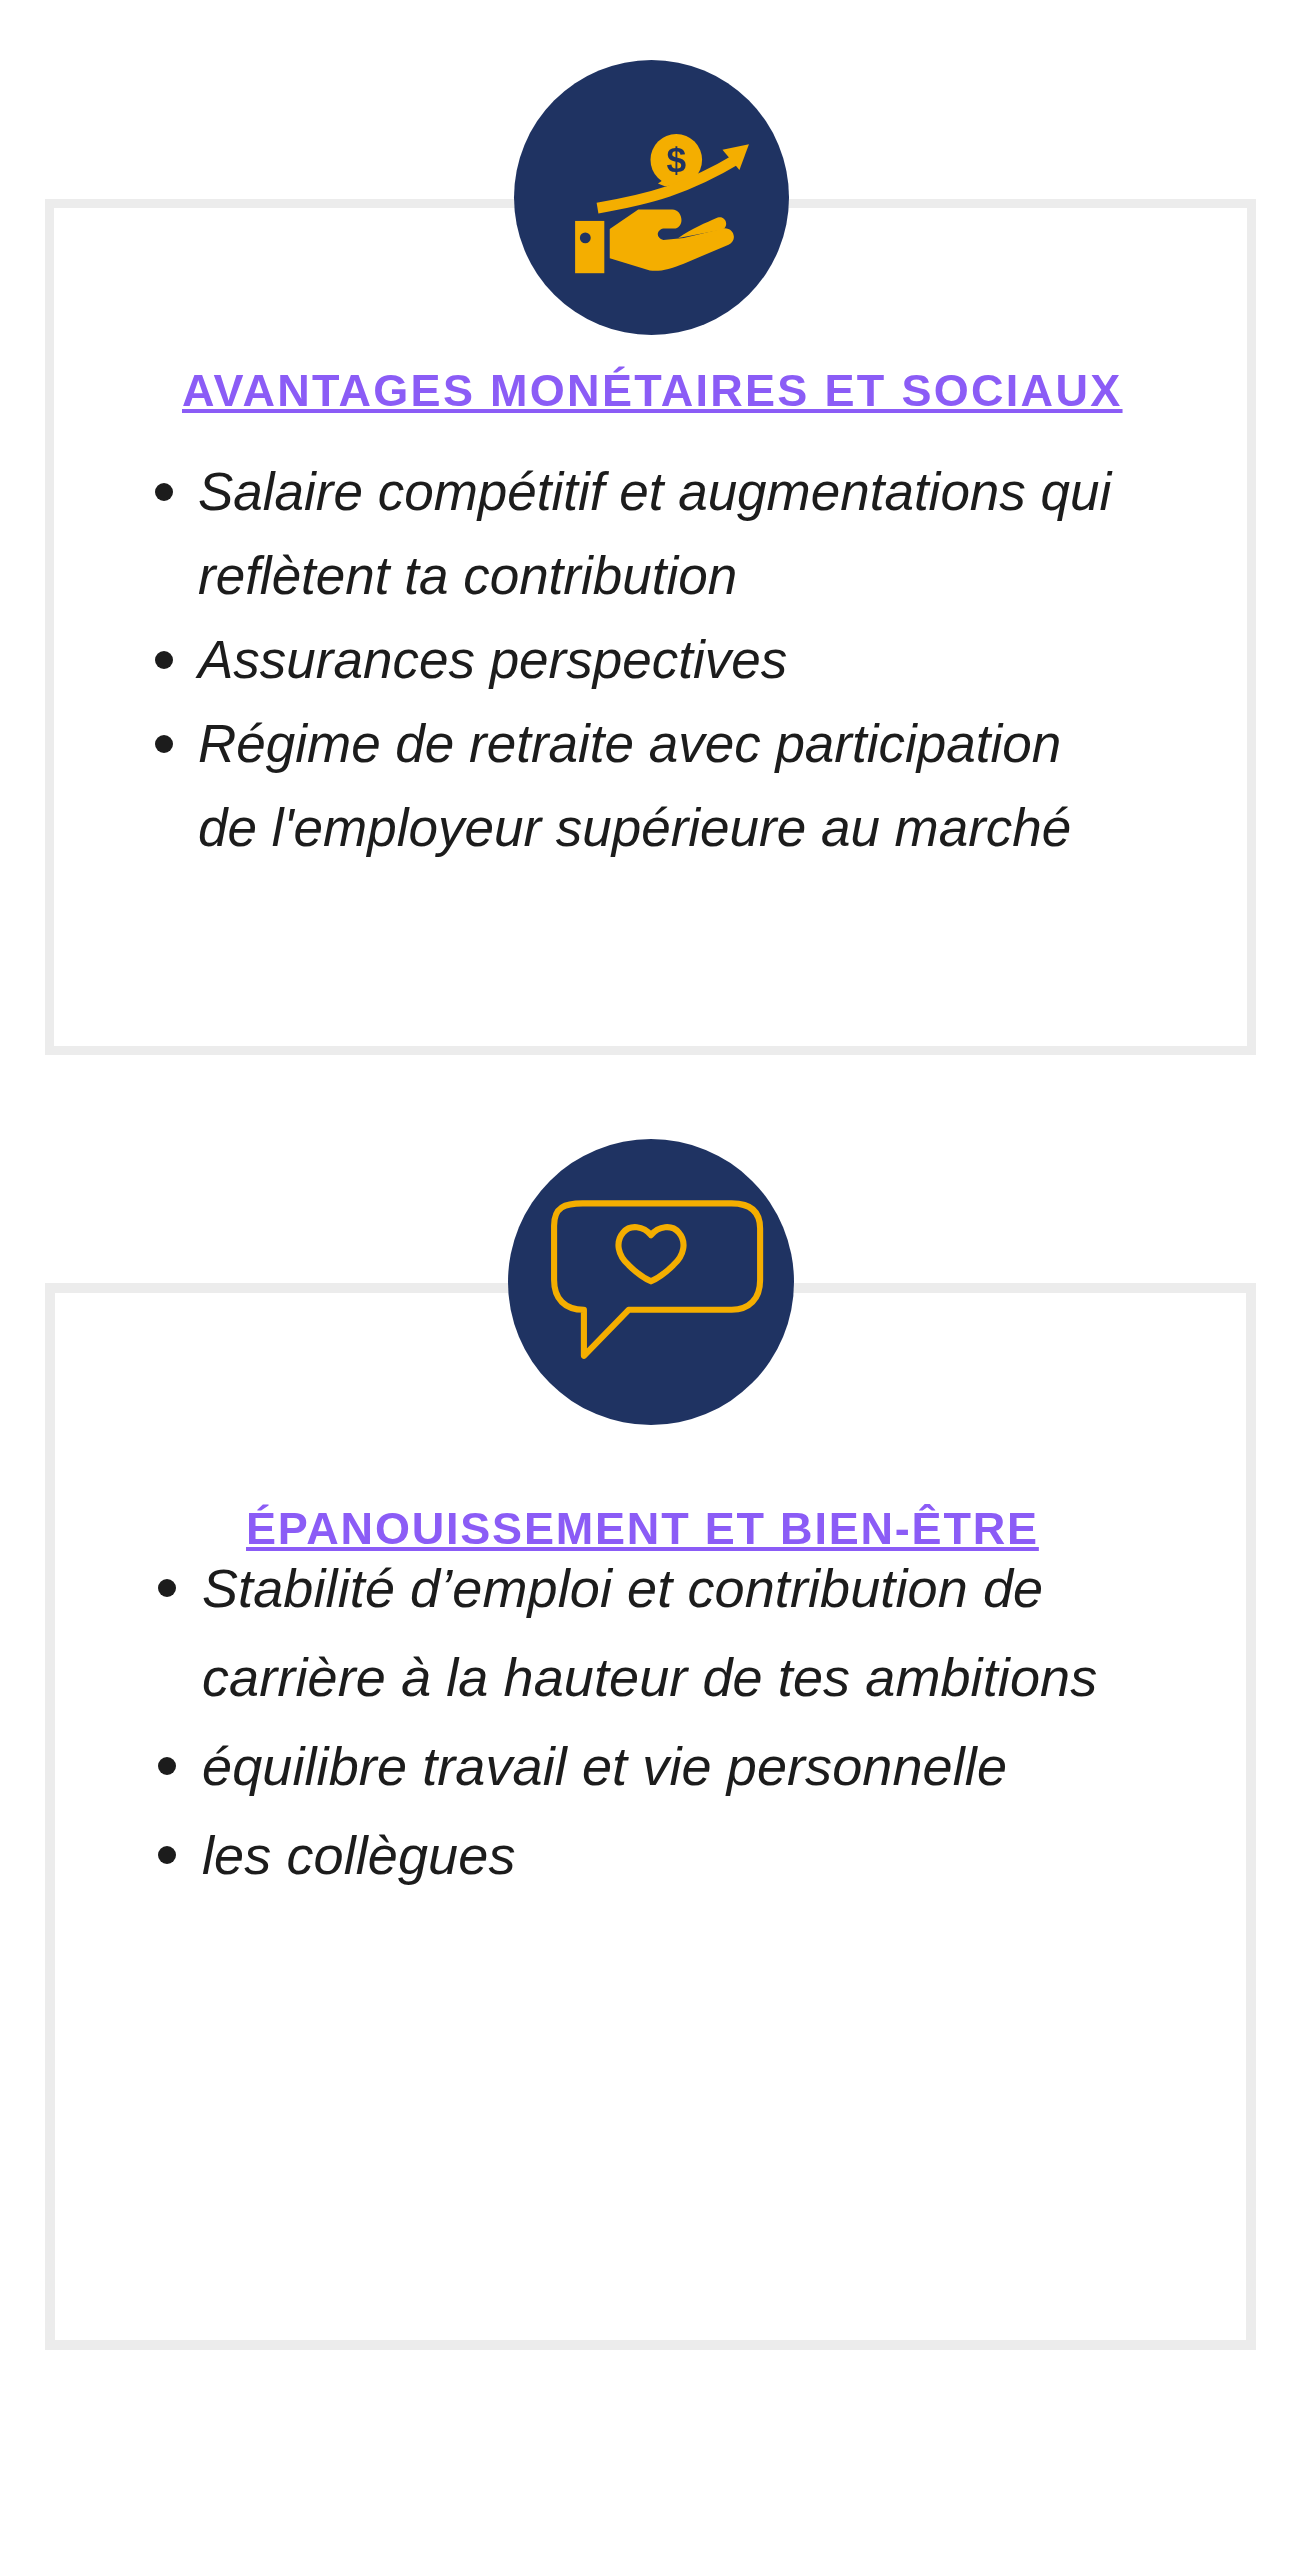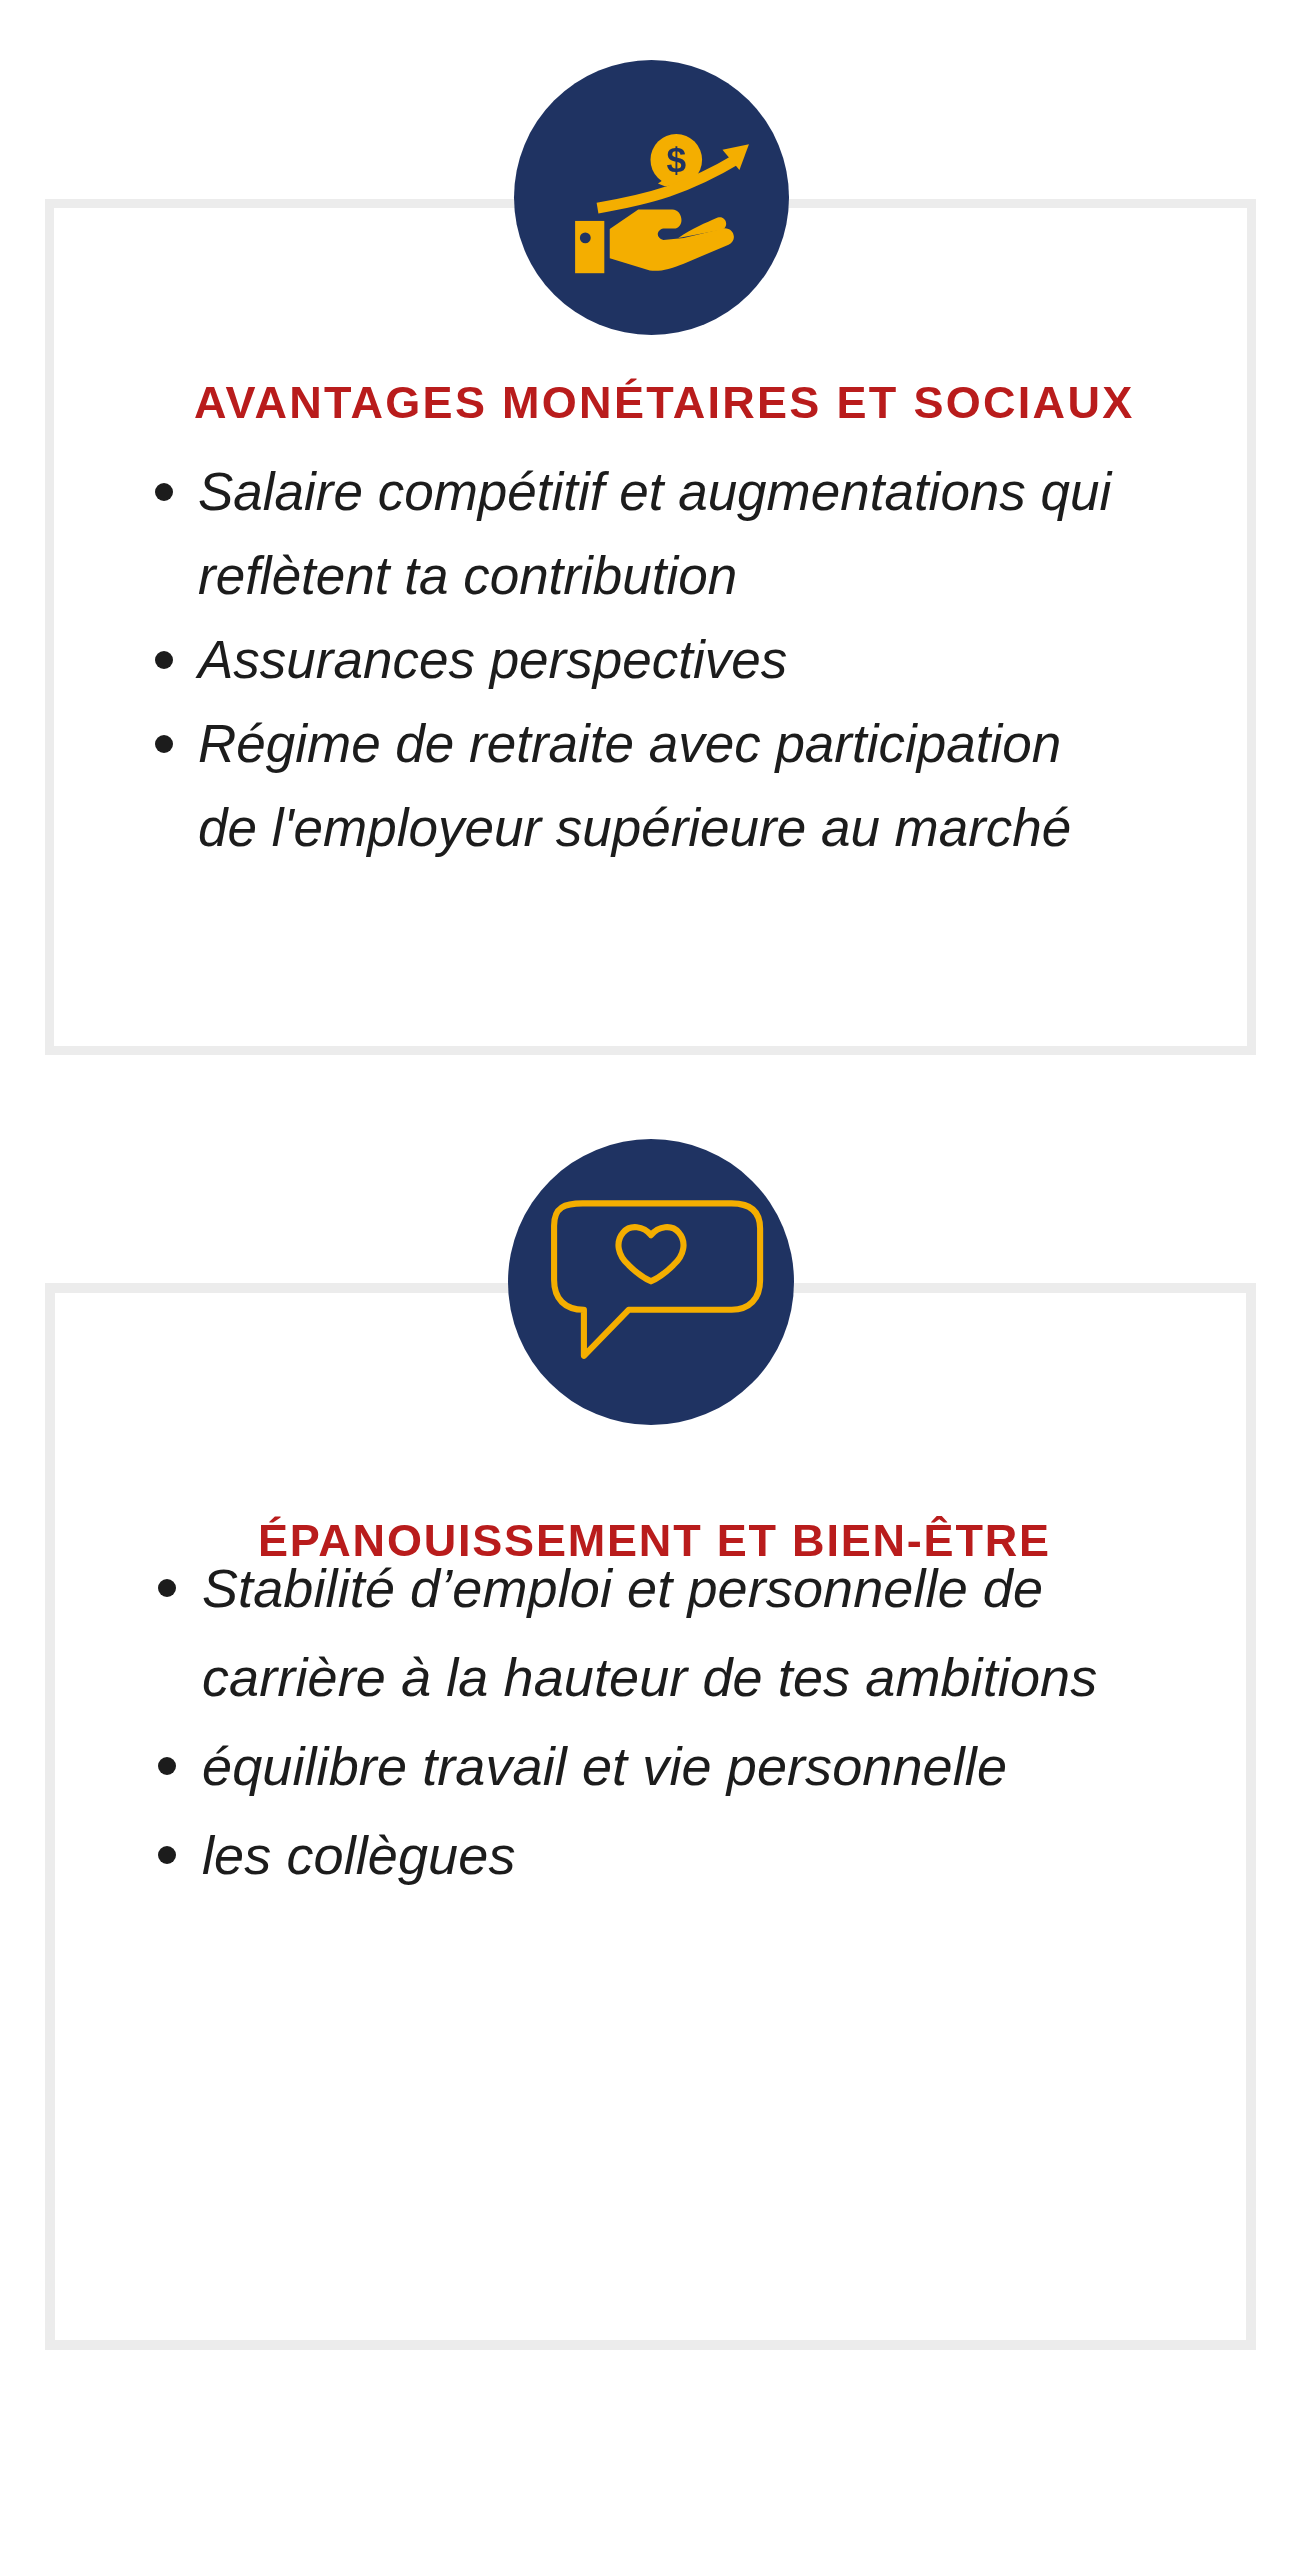--- a/index.html
+++ b/index.html
@@ -6,22 +6,22 @@
   body { width: 1298px; height: 2576px; position: relative; overflow: hidden;
          font-family: "Liberation Sans", sans-serif; color: #1c1c1c; }
   .card { position: absolute; left: 45px; width: 1211px; box-sizing: border-box;
           border: 9.5px solid #ececec; background: #ffffff; }
   #card1 { top: 199px; height: 856px; }
   #card2 { top: 1283px; height: 1067px; border-width: 10.2px; }
   .badge { position: absolute; border-radius: 50%; background: #1f3362;
            display: flex; align-items: center; justify-content: center; }
   #badge1 { left: 514px; top: 60px; width: 275px; height: 275px; }
   #badge2 { left: 508px; top: 1139px; width: 286px; height: 286px; }
-  .title { position: absolute; margin: 12px; font-weight: bold; font-size: 45px;
-           line-height: 54px; white-space: nowrap; letter-spacing: 2.3px; color: #b91c1c; }
+  .title { position: absolute; margin: 0; font-weight: bold; font-size: 45px;
+           line-height: 54px; white-space: nowrap; letter-spacing: 2.3px; color: #8b5cf6; text-decoration: underline; }
   #title1 { left: 182px; top: 364px; }
   #title2 { left: 246px; top: 1502px; letter-spacing: 1.8px; }
   .list { position: absolute; margin: 0; padding: 0; list-style: none; font-style: italic; }
   #list1 { left: 198px; top: 450px; font-size: 53px; line-height: 84px; }
   #list2 { left: 202px; top: 1544px; font-size: 54px; line-height: 89px; letter-spacing: 0.1px; }
   .item { position: relative; }
   .line { display: block; white-space: nowrap; }
   .bullet { position: absolute; width: 18.3px; height: 18.3px; border-radius: 50%;
             background: #1c1c1c; }
   #list1 .bullet { left: -43px; top: 33px; }
@@ -76,21 +76,21 @@
     <path d="M112 252 C 84 252, 68 236, 68 208 L 68 128 C 68 100, 84 95, 110 95 L 330 95 C 355 95, 372 105, 372 132 L 372 208 C 372 236, 356 252, 330 252 L 178 252 L 112 320 Z" stroke="#f4ae00" stroke-width="9" fill="none" stroke-linejoin="round"></path>
     <path d="M211 142 C 200 128, 180 126, 170 138 C 158 152, 162 172, 178 186 C 190 198, 202 206, 211 210 C 220 206, 232 198, 244 186 C 260 172, 264 152, 252 138 C 242 126, 222 128, 211 142 Z" stroke="#f4ae00" stroke-width="9" fill="none" stroke-linejoin="round"></path>
   </svg>
 </div>
 
 <h2 class="title" id="title2">ÉPANOUISSEMENT ET BIEN-ÊTRE</h2>
 
 <ul class="list" id="list2">
   <li class="item">
     <span class="bullet"></span>
-    <span class="line">Stabilité d’emploi et personnelle de</span>
+    <span class="line">Stabilité d’emploi et contribution de</span>
     <span class="line">carrière à la hauteur de tes ambitions</span>
   </li>
   <li class="item">
     <span class="bullet"></span>
     <span class="line">équilibre travail et vie personnelle</span>
   </li>
   <li class="item">
     <span class="bullet"></span>
     <span class="line">les collègues</span>
   </li>

